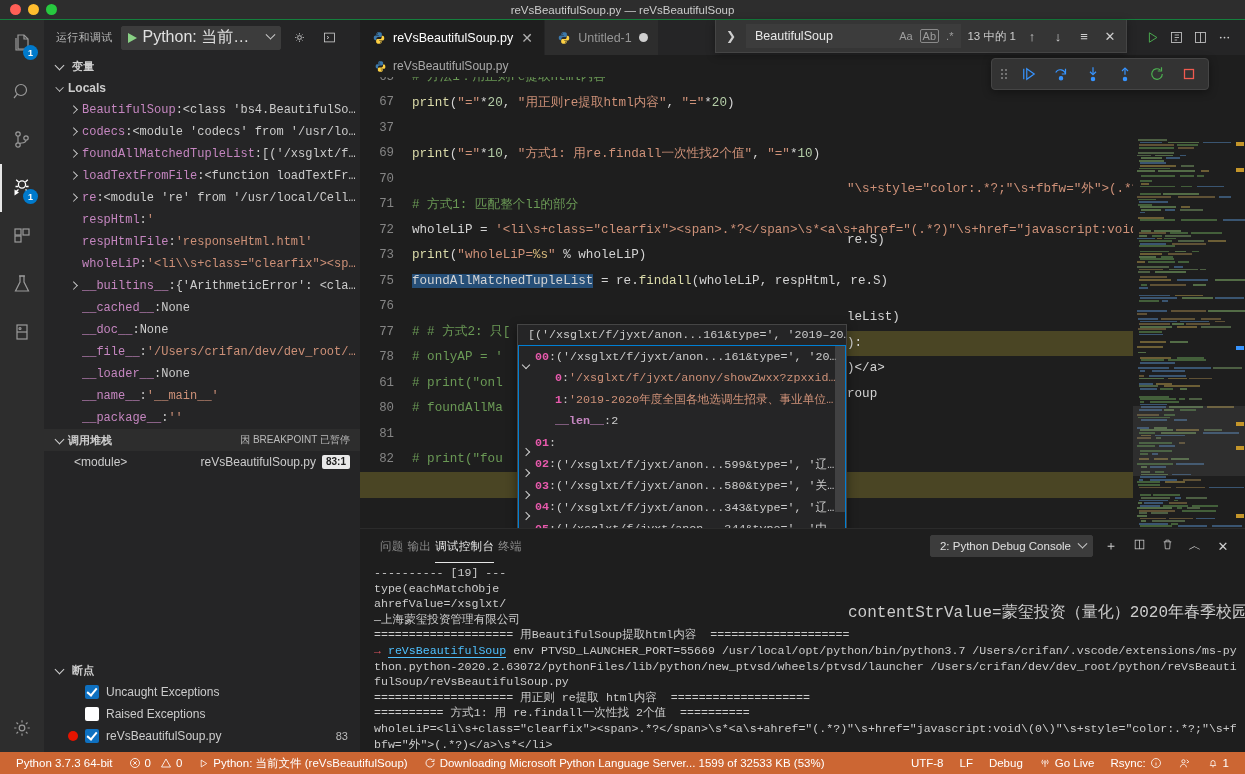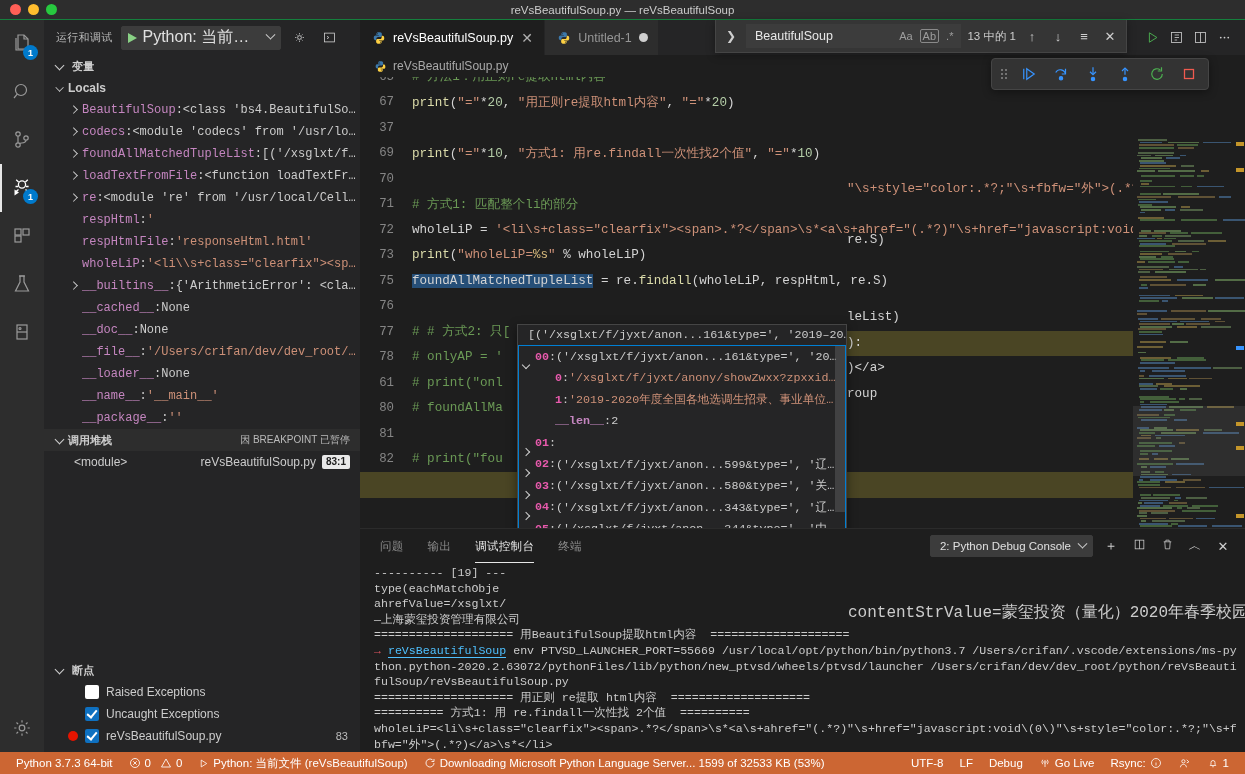--- a/index.html
+++ b/index.html
@@ -237,21 +237,21 @@
   .mm-line { height: 2.6px; display:block; }
   .mm-slider { position: absolute; left:0; right:0; background: rgba(121,121,121,.18); }
   .mm-overview { position: absolute; right: 0; top: 0; width: 10px; height: 451px; }
   .mm-mark { position: absolute; right: 1px; width: 8px; height: 4px; }
 
   
   .panel {
     position: absolute; left: 360px; top: 528px; width: 885px; height: 224px;
     background: #1e1e1e; border-top: 1px solid #2b2b2b;
   }
-  .panel-tabs { height: 34px; display: flex; align-items: center; gap: 24px; padding-left: 20px; }
+  .panel-tabs { height: 34px; display: flex; align-items: center; gap: 4px; padding-left: 20px; }
   .ptab { font-size: 11.5px; color: #8a8a8a; letter-spacing: .3px; position: relative; height: 34px; display:flex; align-items:center;}
   .ptab.active { color: #e7e7e7; }
   .ptab.active::after { content:""; position:absolute; left:0; right:0; bottom:0; height:1px; background:#e7e7e7; }
   .panel-actions { margin-left: auto; display: flex; align-items: center; gap: 8px; padding-right: 12px; }
   .console-select {
     display: flex; align-items: center; gap: 8px; background: #3c3c3c; border: 1px solid #3c3c3c;
     height: 22px; padding: 0 6px 0 9px; font-size: 11.5px; color: #e0e0e0; border-radius: 2px;
   }
   .pa-btn { width: 20px; text-align: center; color: #cfcfcf; font-size: 13px; }
   .console-body {
@@ -479,27 +479,27 @@
       <span class="stack-pos">83:1</span>
     </div>
 
     <div class="section-head" style="margin-top:auto;">
       <span class="twisty"></span>
       <span>断点</span>
     </div>
     <div id="bp-body" style="padding-bottom:5px">
         <div class="bp-row">
           <span class="bp-dot hidden"></span>
+          <span class="cb checked"></span>
+          <span>Uncaught Exceptions</span>
+        </div>
+        <div class="bp-row">
+          <span class="bp-dot hidden"></span>
           <span class="cb"></span>
           <span>Raised Exceptions</span>
-        </div>
-        <div class="bp-row">
-          <span class="bp-dot hidden"></span>
-          <span class="cb checked"></span>
-          <span>Uncaught Exceptions</span>
         </div>
         <div class="bp-row">
           <span class="bp-dot"></span>
           <span class="cb checked"></span>
           <span>reVsBeautifulSoup.py</span>
           <span class="bp-line">83</span>
         </div>
       </div>
   </div>
 

